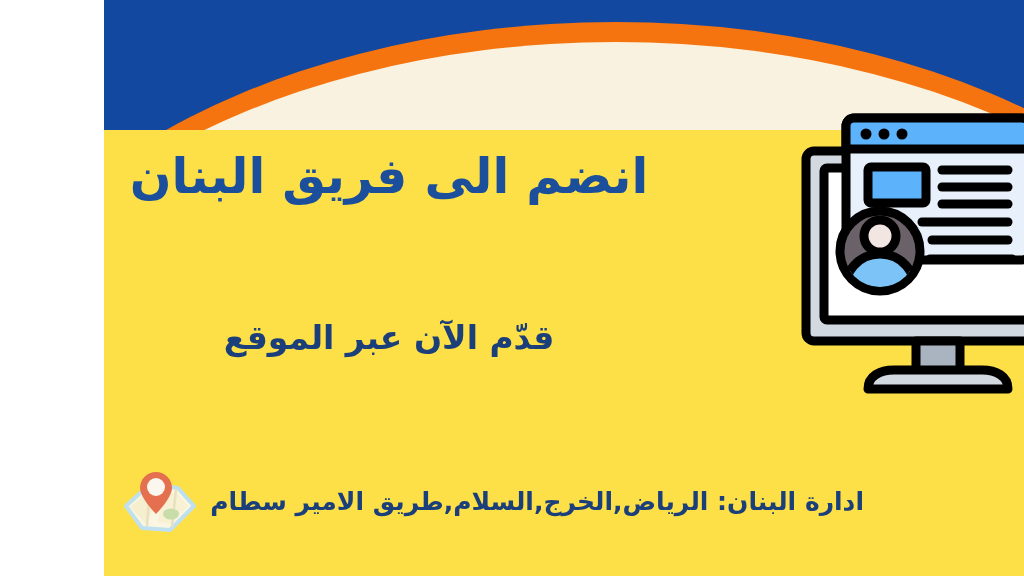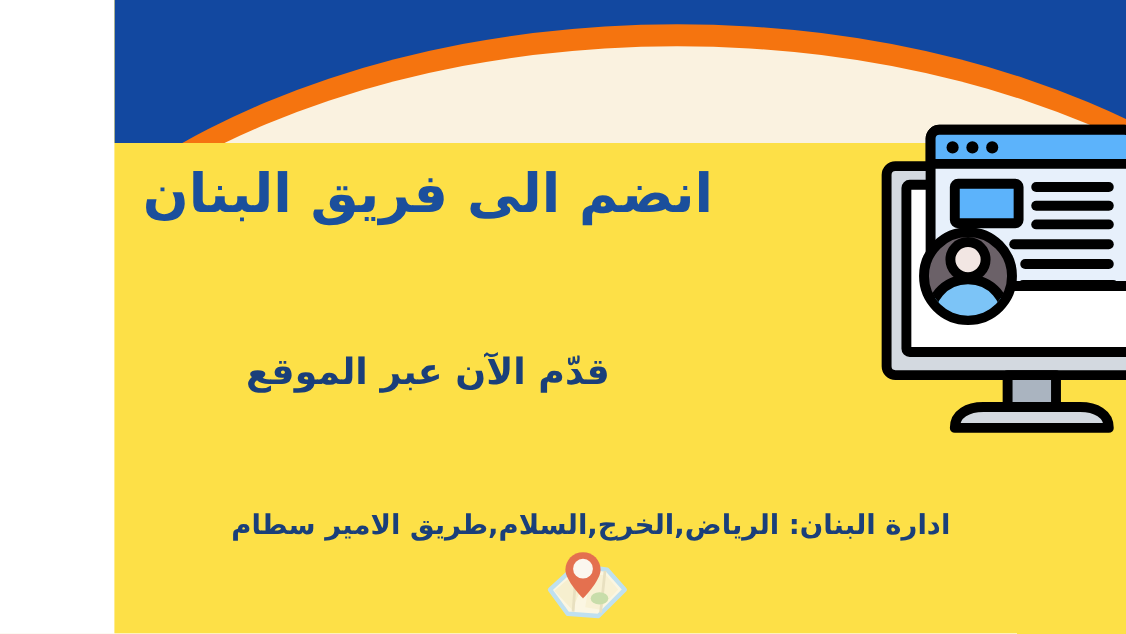--- a/index.html
+++ b/index.html
@@ -86,21 +86,21 @@
     white-space: nowrap;
     margin-top: 15px;
   }
 
   
   .address-row {
     position: absolute;
     top: 462px;
     right: 160px;
     display: flex;
-    flex-direction: column;
+    flex-direction: row;
     align-items: center;
     direction: rtl;
   }
   .address-text {
     font-size: 25px;
     font-weight: bold;
     color: #1a3f7a;
     white-space: nowrap;
     line-height: 1.2;
   }

